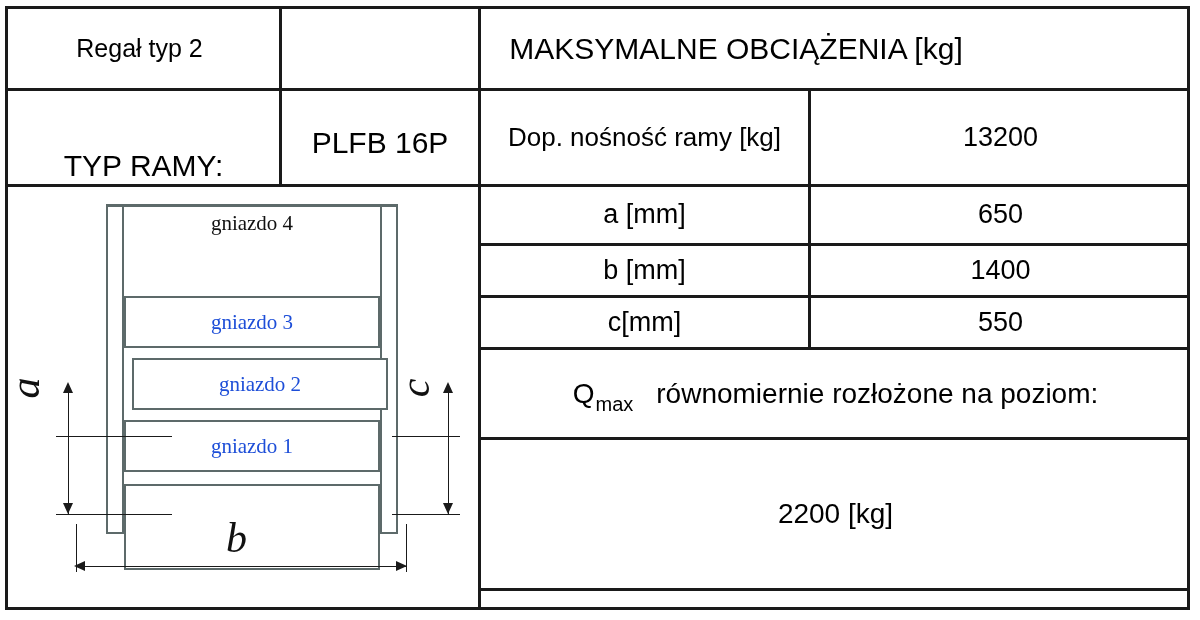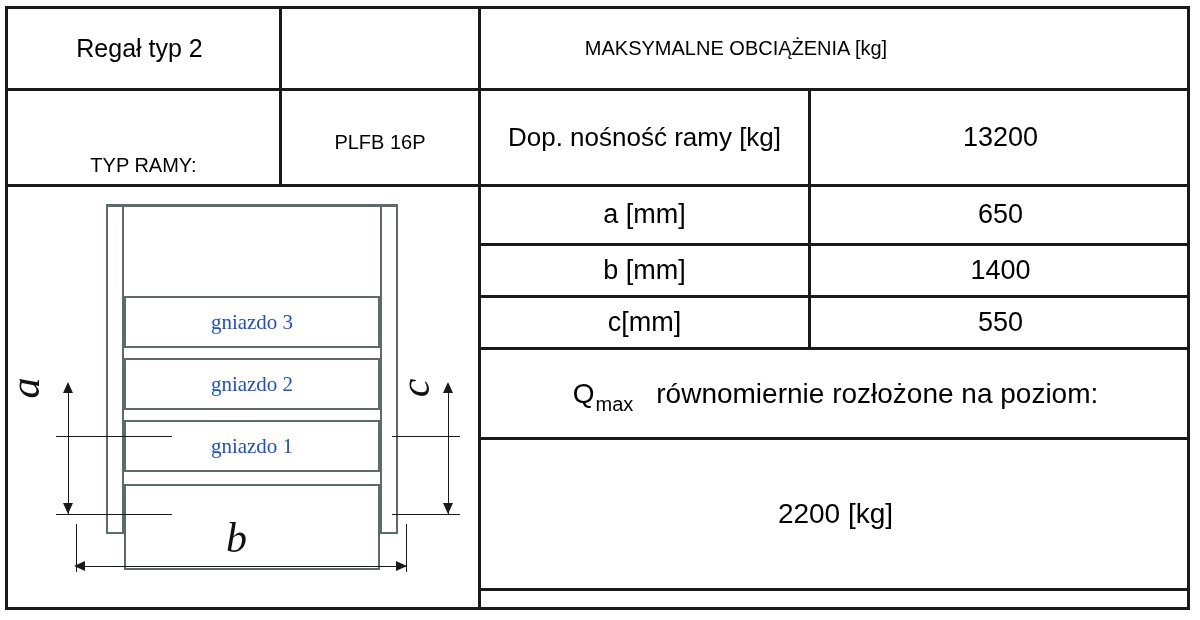--- a/index.html
+++ b/index.html
@@ -44,21 +44,21 @@
     position: absolute;
     display: flex;
     align-items: center;
     justify-content: center;
     text-align: center;
     box-sizing: border-box;
     line-height: 1.18;
   }
 
   .t-title   { font-size: 25px; }
-  .t-head    { font-size: 20px; }
+  .t-head    { font-size: 30px; }
   .t-label   { font-size: 26px; }
   .t-value   { font-size: 27px; }
   .t-big     { font-size: 28px; }
 
   
   #drawing {
     position: absolute;
     left: 8px;
     top: 186px;
     width: 470px;
@@ -195,23 +195,24 @@
 
   <div class="cell t-big" style="left:481px; top:440px; width:709px; height:148px;border-radius:13px;">2200 [kg]</div>
 
   <div id="drawing">
 
     <div class="upright" style="left:98px; top:18px; width:18px; height:330px;"></div>
     <div class="upright" style="left:372px; top:18px; width:18px; height:330px;"></div>
 
     <div class="rack-line" style="left:98px; top:18px; width:292px; height:3px;"></div>
 
+    <div class="slot-label-plain" style="left:116px; top:25px; width:256px;">gniazdo 4</div>
 
     <div class="shelf-box" style="left:116px; top:74px; width:256px; height:52px;">gniazdo 3</div>
-    <div class="shelf-box" style="left:116px; top:136px; width:256px; height:52px;">gniazdo 2</div>
+    <div class="shelf-box" style="left:124px; top:136px; width:256px; height:52px;">gniazdo 2</div>
     <div class="shelf-box" style="left:116px; top:198px; width:256px; height:52px;">gniazdo 1</div>
 
     <div class="shelf-box" style="left:116px; top:262px; width:256px; height:86px;"></div>
 
     <div class="dim-line dim-v" style="left:60px; top:198px; height:130px;"></div>
     <div class="arrow arrow-up" style="left:55px; top:196px;"></div>
     <div class="arrow arrow-down" style="left:55px; top:317px;"></div>
 
     <div class="dim-line dim-h" style="left:48px; top:250px; width:116px;"></div>
     <div class="dim-line dim-h" style="left:48px; top:328px; width:116px;"></div>

